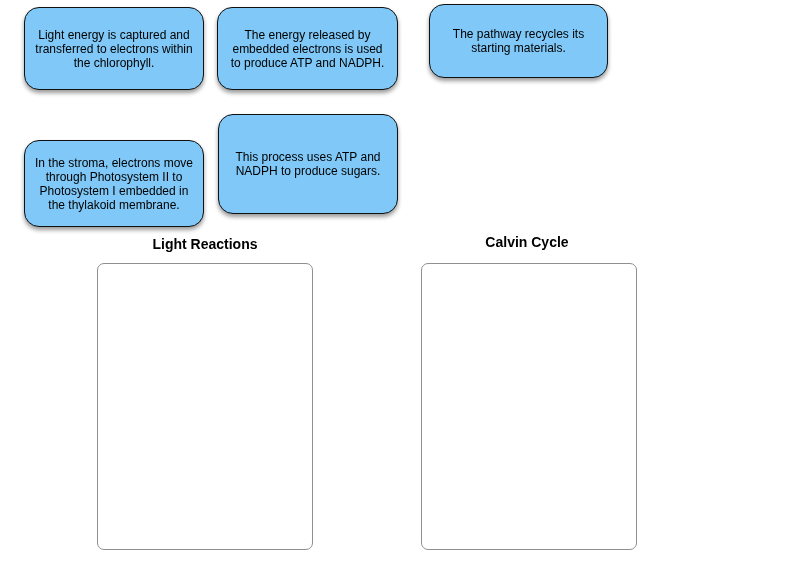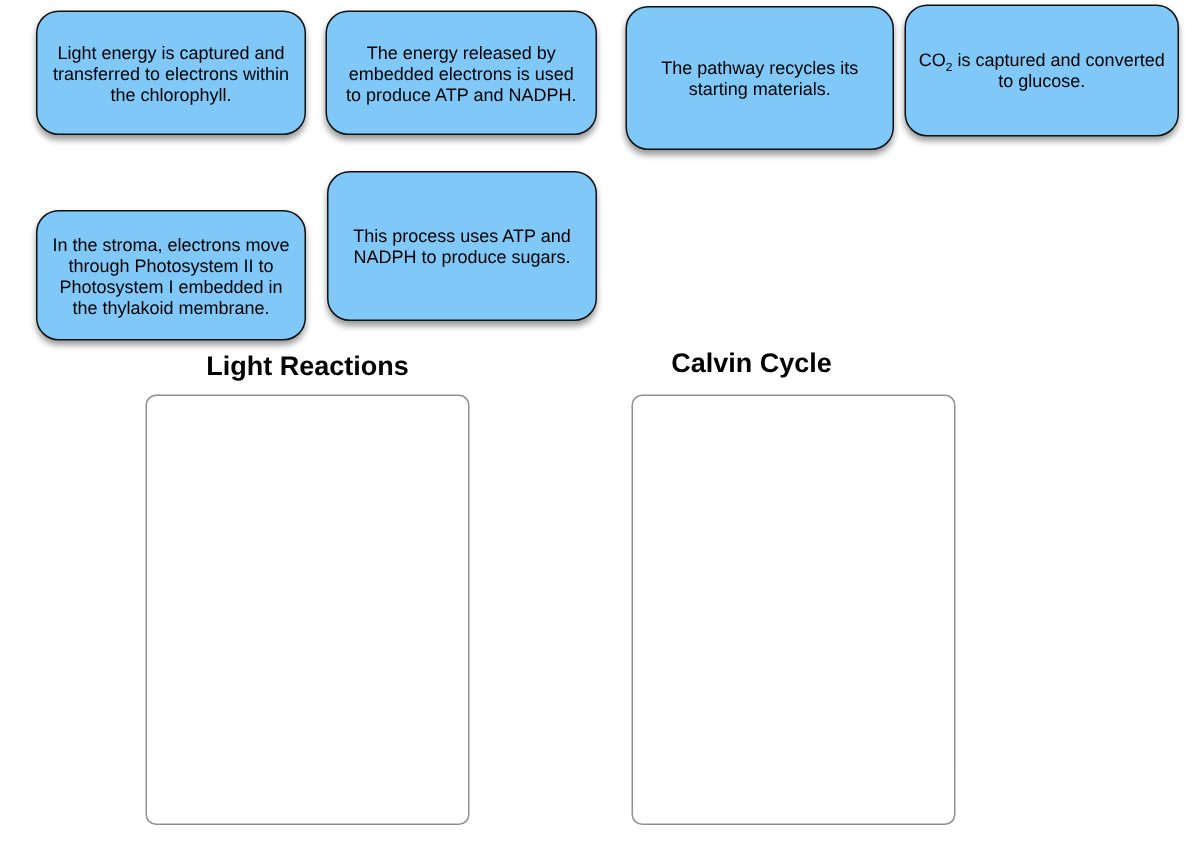--- a/index.html
+++ b/index.html
@@ -32,35 +32,35 @@
     padding:4px 8px;
     cursor:move;
   }
   .card sub{
     font-size:8px;
     line-height:0;
     vertical-align:sub;
   }
   .card1{left:24px; top:7px;  width:180px;height:83px;}
   .card2{left:217px;top:7px;  width:181px;height:83px;}
-  .card3{left:417px;top:4px;  width:179px;height:96px;}
+  .card3{left:429px;top:4px;  width:179px;height:74px;}
   .card4{left:603px;top:3px;  width:183px;height:88px;}
   .card5{left:24px; top:112px;width:180px;height:87px;margin-top:28px;}
   .card6{left:218px;top:114px;width:180px;height:100px;}
   .zone-label{
     position:absolute;
     width:216px;
     text-align:center;
-    font-size:18px;
+    font-size:14px;
     line-height:16px;
     font-weight:bold;
     color:#000000;
   }
   .zone-label1{left:97px; top:236px;}
-  .zone-label2{left:393px;top:234px;}
+  .zone-label2{left:419px;top:234px;}
   .drop-box{
     position:absolute;
     box-sizing:border-box;
     width:216px;height:287px;
     top:263px;
     background:#ffffff;
     border:1px solid var(--zone-border);
     border-radius:7px;
   }
   .drop-box1{left:97px;}
@@ -76,23 +76,20 @@
   </div>
 
   <div class="card card2">
     <span>The energy released by embedded electrons is used to produce ATP and NADPH.</span>
   </div>
 
   <div class="card card3">
     <span>The pathway recycles its starting materials.</span>
   </div>
 
-  <div class="card card4">
-    <span><span>CO</span><sub>2</sub><span> is captured and converted to glucose.</span></span>
-  </div>
 
   <div class="card card5">
     <span>In the stroma, electrons move through Photosystem II to Photosystem I embedded in the thylakoid membrane.</span>
   </div>
 
   <div class="card card6">
     <span>This process uses ATP and NADPH to produce sugars.</span>
   </div>
 
   <div class="zone-label zone-label1">Light Reactions</div>

